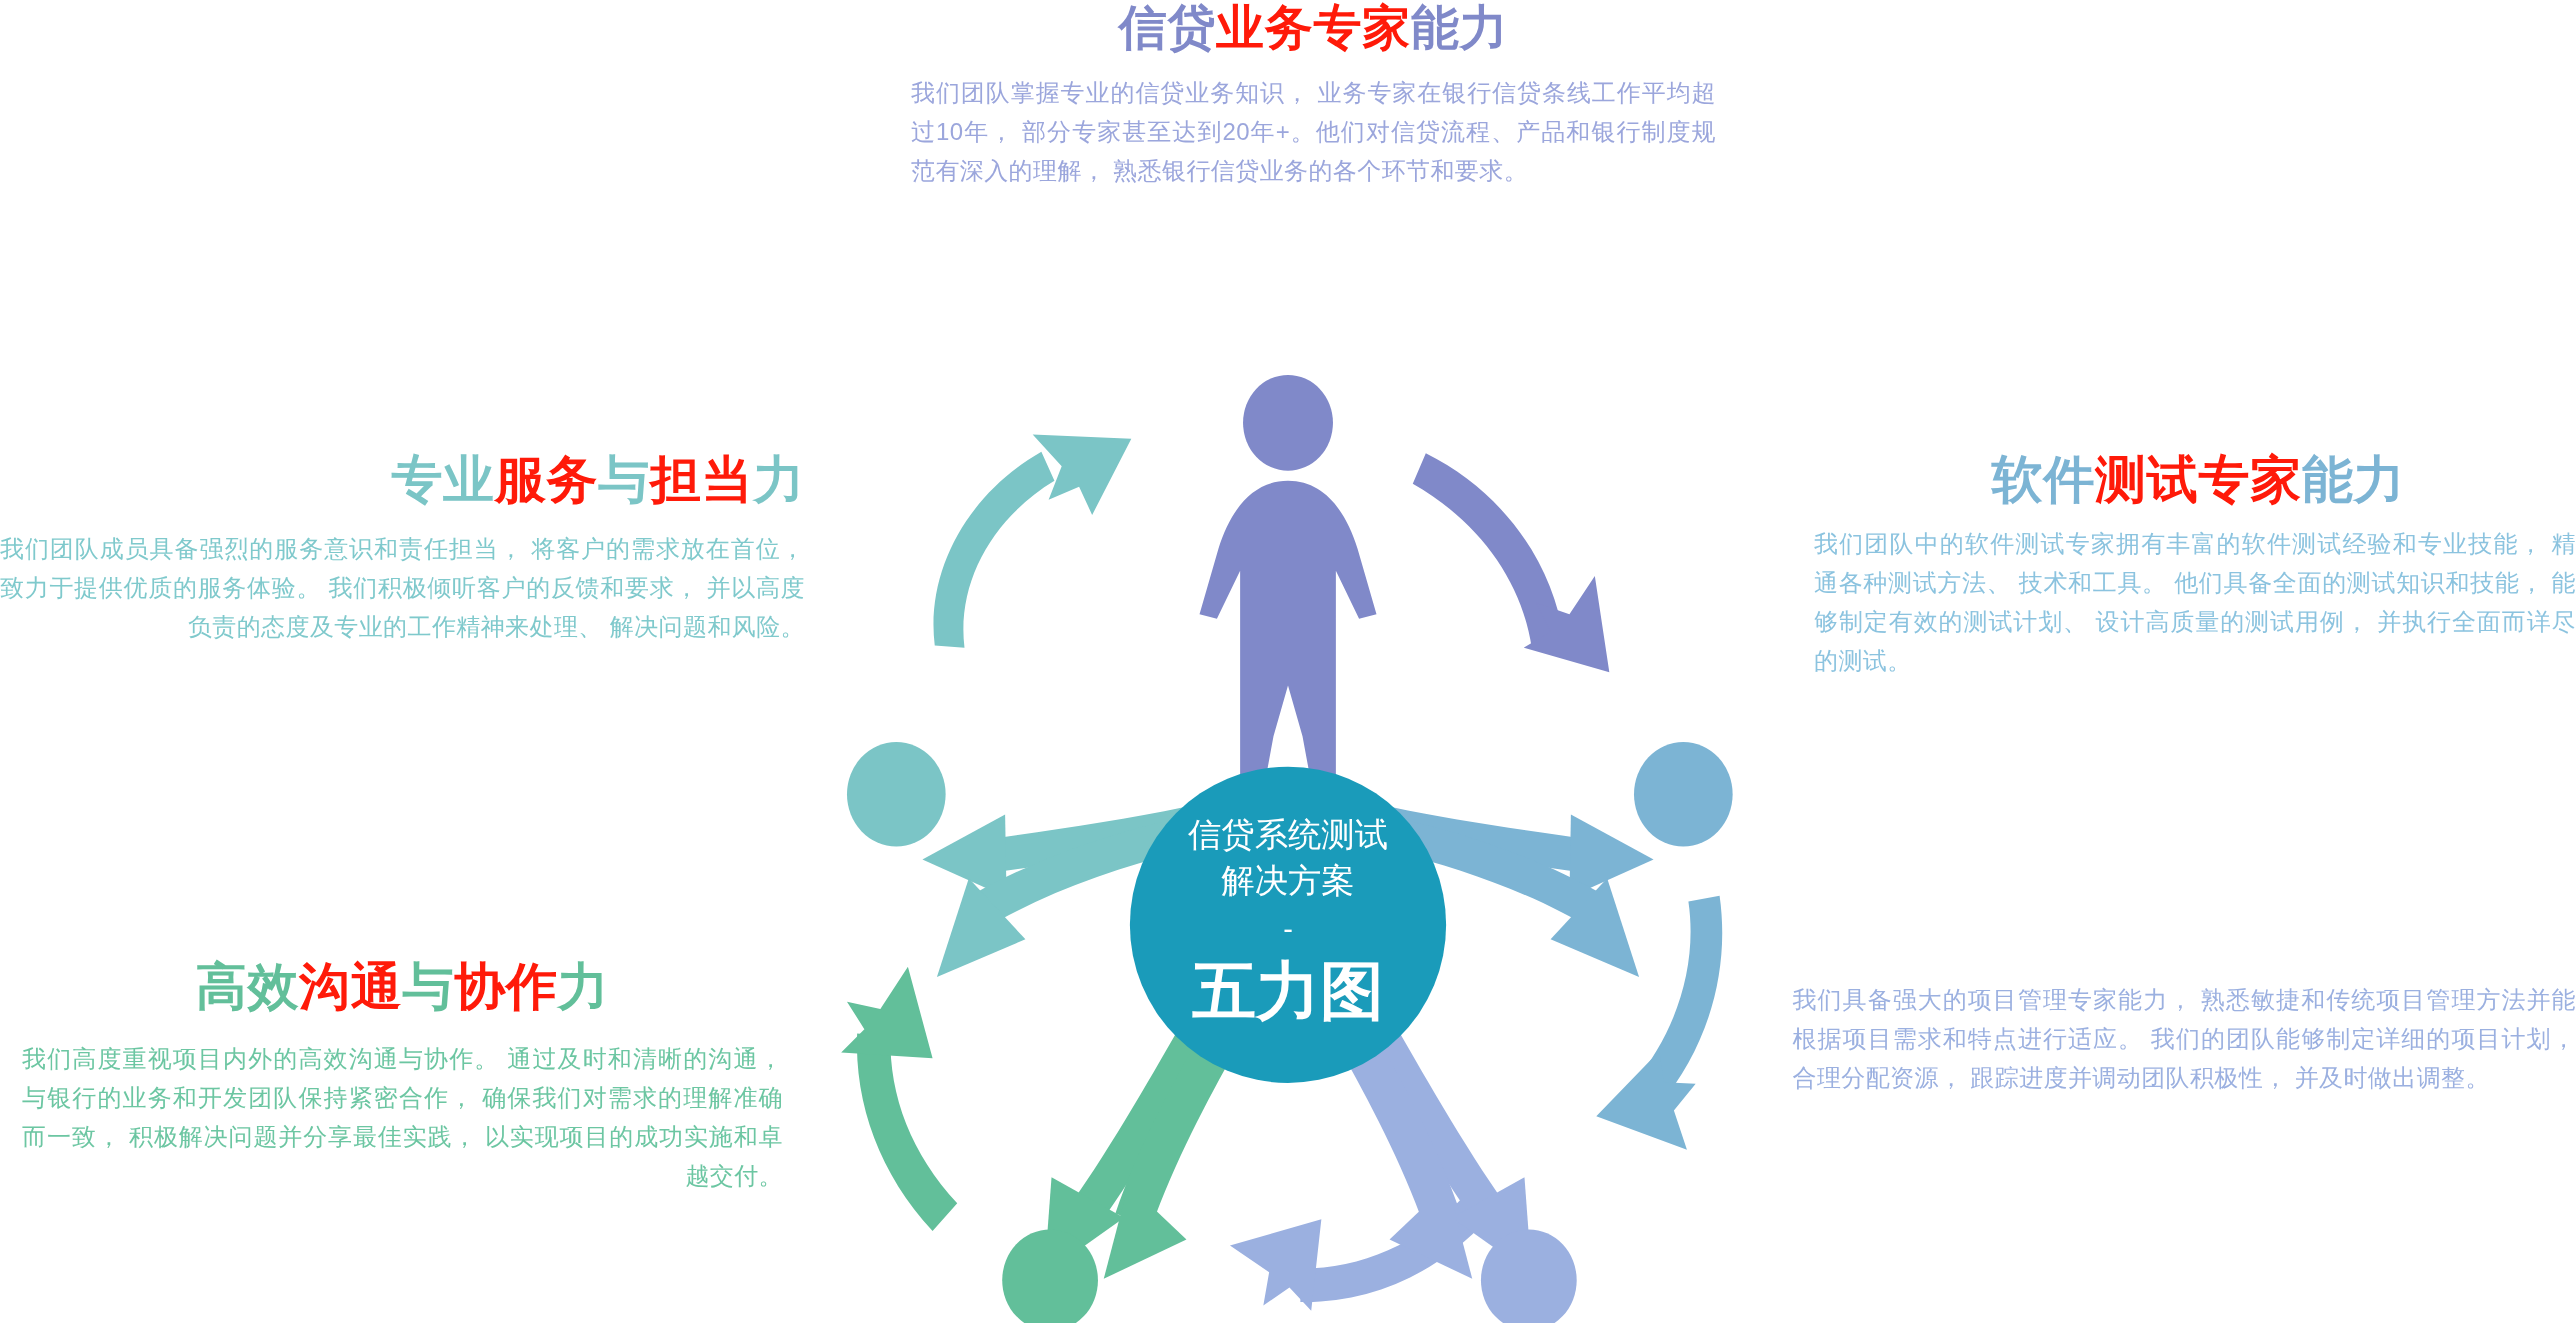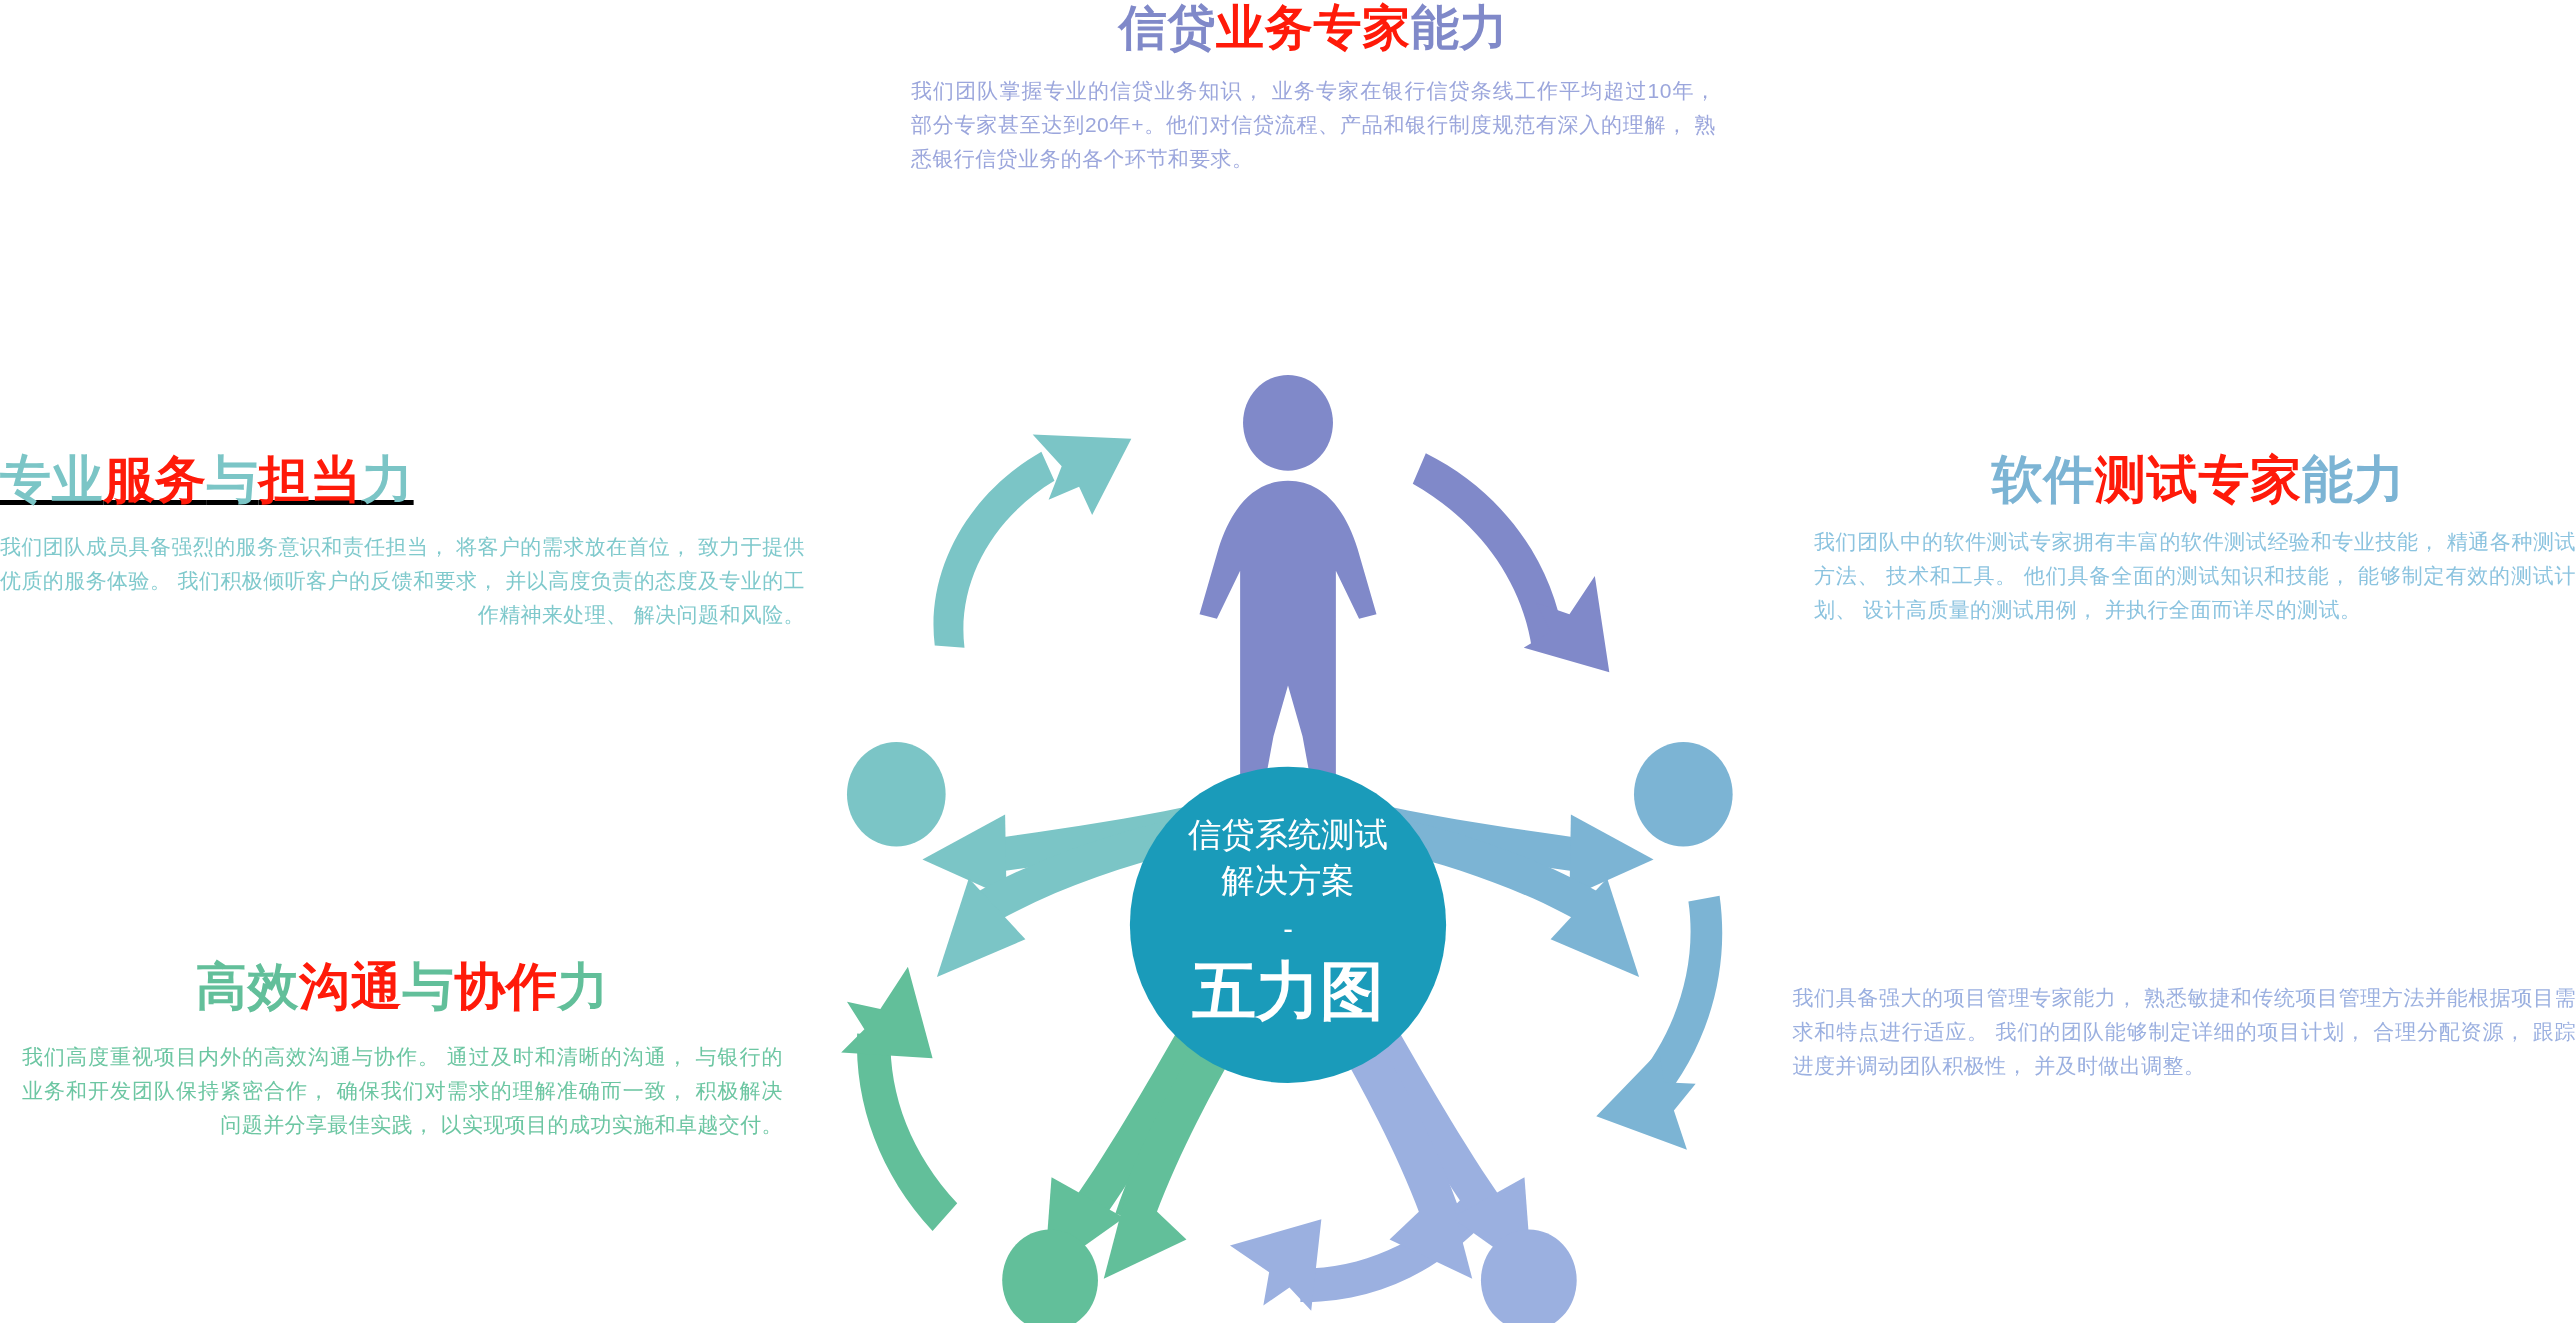--- a/index.html
+++ b/index.html
@@ -7,31 +7,31 @@
     width:2576px;height:1324px;background:#ffffff;overflow:hidden;
     font-family:"Liberation Sans","DejaVu Sans",sans-serif;
     position:relative;
   }
   .section{position:absolute;}
   .sec-title{
     font-size:51px;font-weight:bold;line-height:1.0;white-space:nowrap;
     letter-spacing:0.7px;
   }
   .sec-body{
-    font-size:21px;line-height:1.62;font-weight:400;letter-spacing:0.4px;
+    font-size:24px;line-height:1.62;font-weight:400;letter-spacing:0.4px;
   }
 
   
   #sec-top{left:911px;top:4.4px;width:805px;}
   #sec-top .sec-title{text-align:center;font-size:48px;}
   #sec-top .sec-body{margin-top:22px;text-align:justify;text-align-last:left;}
 
   
   #sec-left-top{left:0px;top:454px;width:805px;}
-  #sec-left-top .sec-title{text-align:left;text-decoration:underline;}
+  #sec-left-top .sec-title{text-align:right;}
   #sec-left-top .sec-body{margin-top:25px;text-align:justify;text-align-last:right;}
 
   
   #sec-left-bot{left:0px;top:961px;width:805px;}
   #sec-left-bot .sec-title{text-align:center;}
   #sec-left-bot .sec-body{margin-top:28px;text-align:justify;text-align-last:right;padding:0 22px;}
 
   
   #sec-right-top{left:1792px;top:454px;width:784px;}
   #sec-right-top .sec-title{text-align:center;padding-left:29px;}

